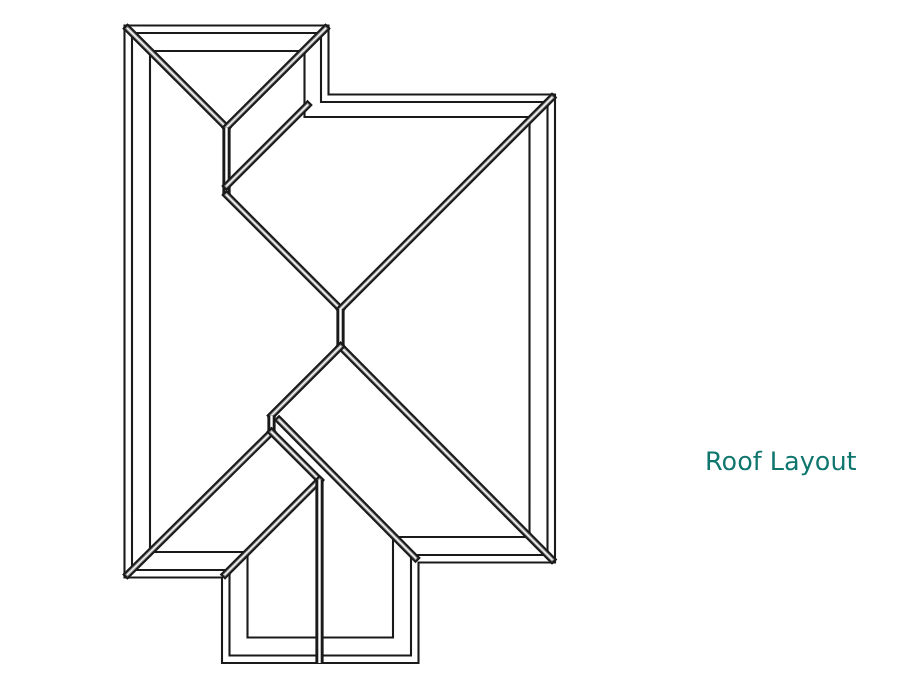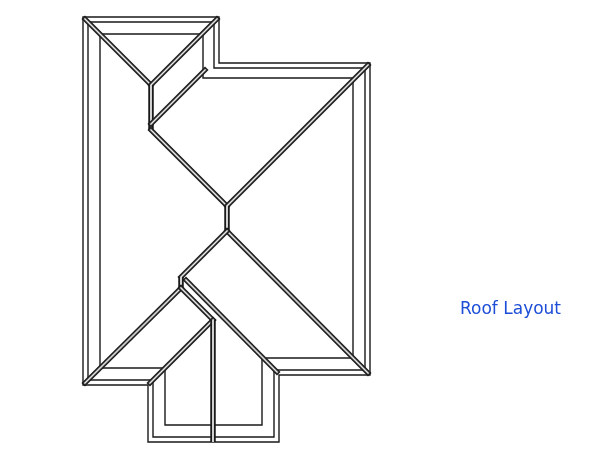--- a/index.html
+++ b/index.html
@@ -16,24 +16,24 @@
     }
     #canvas {
       position: absolute;
       left: 0;
       top: 0;
       width: 608px;
       height: 463px;
     }
     .title-label {
       position: absolute;
-      left: 460px;
+      left: 470px;
       top: 298px;
       font-size: 17px;
-      color: #1d4ed8;
+      color: #0f766e;
       white-space: nowrap;
       font-family: "DejaVu Sans", sans-serif;
       letter-spacing: 0px;
     }
     .outline {
       fill: none;
       stroke: #1a1a1a;
       stroke-width: 1.4;
       stroke-linejoin: miter;
       stroke-linecap: square;

